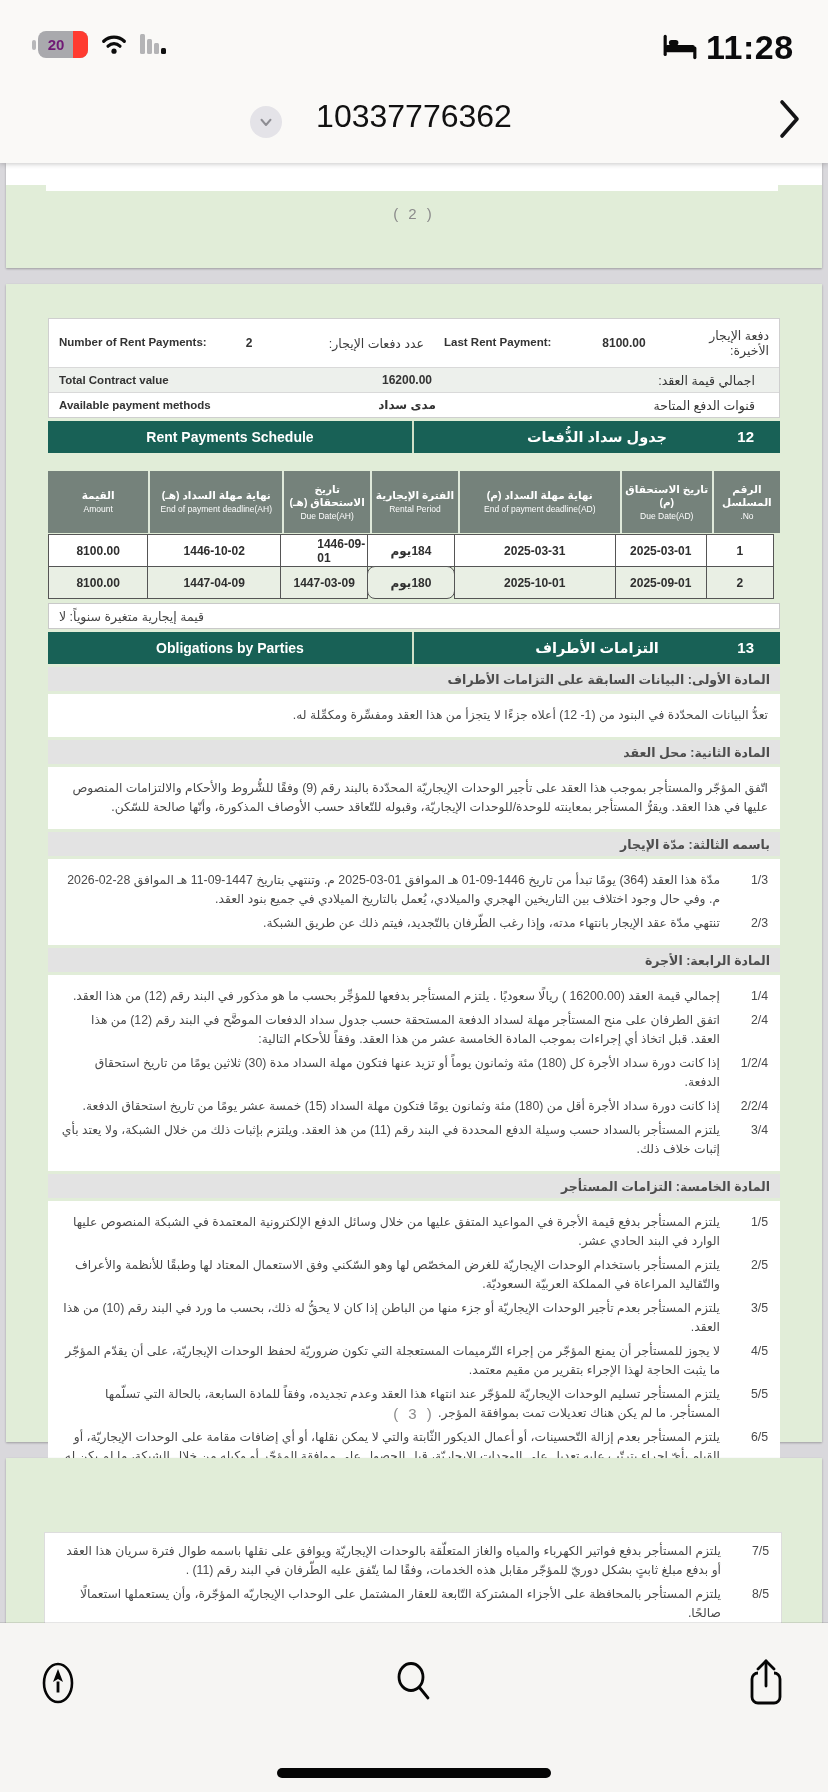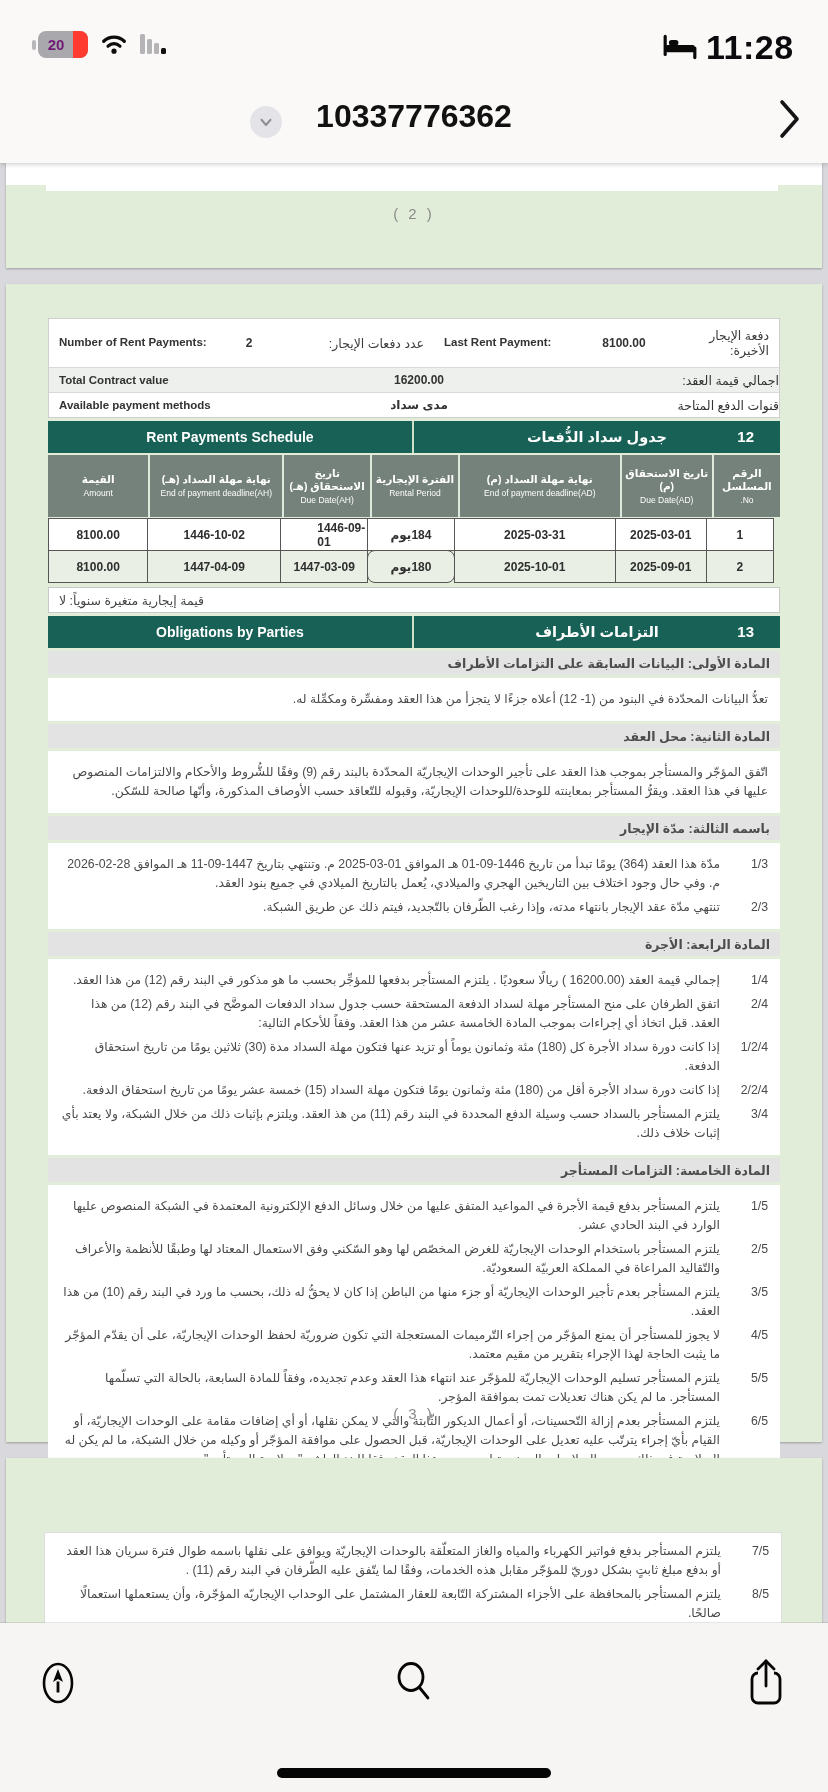--- a/index.html
+++ b/index.html
@@ -17,21 +17,21 @@
   .wifi{position:absolute;left:98px;top:5px;}
   .cell{position:absolute;left:140px;top:6px;width:30px;height:24px;}
   .cell span{position:absolute;bottom:2px;width:5px;border-radius:1.5px;background:#b4b4b6;}
   .cell .b1{left:0;height:20px}.cell .b2{left:7px;height:15px}.cell .b3{left:14px;height:11px}
   .cell .b4{left:21px;height:6px;background:#111;}
   .bed{position:absolute;left:662px;top:7px;}
   .time{position:absolute;left:706px;top:2px;font-size:34px;font-weight:bold;color:#0b0b0d;letter-spacing:.5px;}
   .titlebar{position:absolute;top:96px;left:0;width:828px;height:60px;}
   .dd-circle{position:absolute;left:250px;top:10px;width:32px;height:32px;border-radius:50%;background:#e4e3e8;
              display:flex;align-items:center;justify-content:center;}
-  .doc-title{position:absolute;left:0;top:2px;width:828px;text-align:center;font-size:32px;font-weight:bold;color:#111;}
+  .doc-title{position:absolute;left:0;top:2px;width:828px;text-align:center;font-size:32px;font-weight:normal;color:#111;}
   .next-chev{position:absolute;right:26px;top:2px;}
   
   .doc-scroll{position:absolute;top:163px;left:0;width:828px;height:1460px;background:#d9d8dc;}
   .page{position:absolute;left:6px;width:816px;background:#e1edd8;box-shadow:0 1px 2px rgba(0,0,0,.28);}
   .page2{top:0;height:105px;}
   .p2top{position:absolute;top:0;left:0;right:0;height:22px;background:#fff;}
   .p2bar{position:absolute;top:22px;left:40px;right:44px;height:6px;background:#fff;}
   .pagenum{text-align:center;font-size:15px;color:#8b8b8b;letter-spacing:3px;}
   .page2 .pagenum{position:absolute;top:42px;left:0;width:100%;}
   .page3{top:121px;height:1158px;padding:34px 42px 0;box-sizing:border-box;}
@@ -43,28 +43,28 @@
   .sumrow:first-child{border-top:none;}
   .sumrow.alt{background:#edf0ec;}
   .r1{height:48px;}
   .r23{height:24px;}
   .s-en{font-weight:bold;font-size:11.5px;text-align:left;padding-left:10px;line-height:1.5;}
   .s-val{font-weight:bold;text-align:center;}
   .s-ar{text-align:right;padding-right:10px;direction:rtl;font-size:12.5px;color:#3c3c3c;}
   .w1{width:150px}.w2{width:80px}.w3{width:135px}.w4{width:125px}.w5{width:110px}.w6{flex:1}
   .c-en{flex:1;font-weight:bold;font-size:11.5px;text-align:left;padding-left:10px;}
   .c-val{flex:1;text-align:center;font-weight:bold;}
-  .c-ar{flex:1;text-align:right;padding-right:0;direction:rtl;font-size:12.5px;}
+  .c-ar{flex:1;text-align:right;padding-right:24px;direction:rtl;font-size:12.5px;}
   
   .greenhdr{display:flex;height:32px;margin-top:3px;background:#186156;color:#fff;font-weight:bold;}
   .gh-left{width:50%;display:flex;align-items:center;justify-content:center;font-size:14px;border-right:2px solid #cfe0c8;box-sizing:border-box;}
   .gh-right{width:50%;position:relative;display:flex;align-items:center;justify-content:center;font-size:14.5px;direction:rtl;}
   .gh-num{position:absolute;right:26px;top:0;height:32px;line-height:32px;font-size:15px;}
   
-  .sch-head{display:flex;margin-top:2px;}
+  .sch-head{display:flex;margin-top:18px;}
   .sch-hcell{box-sizing:border-box;background:#75827b;border-left:2px solid #dfe9da;height:62px;
              display:flex;flex-direction:column;align-items:center;justify-content:center;gap:3px;
              color:#fff;text-align:center;padding:2px 3px;}
   .sch-hcell:first-child{border-left:none;}
   .sch-hcell .ar{font-size:10.5px;font-weight:bold;direction:rtl;line-height:1.25;}
   .sch-hcell .en{font-size:8.5px;line-height:1.1;}
   .sch-body{margin-top:2px;}
   .sch-row{display:flex;}
   .sch-row.alt .sch-cell{background:#e9efe4;}
   .sch-cell{box-sizing:border-box;background:#fff;border:1px solid #555;margin-left:-1px;margin-top:-1px;

